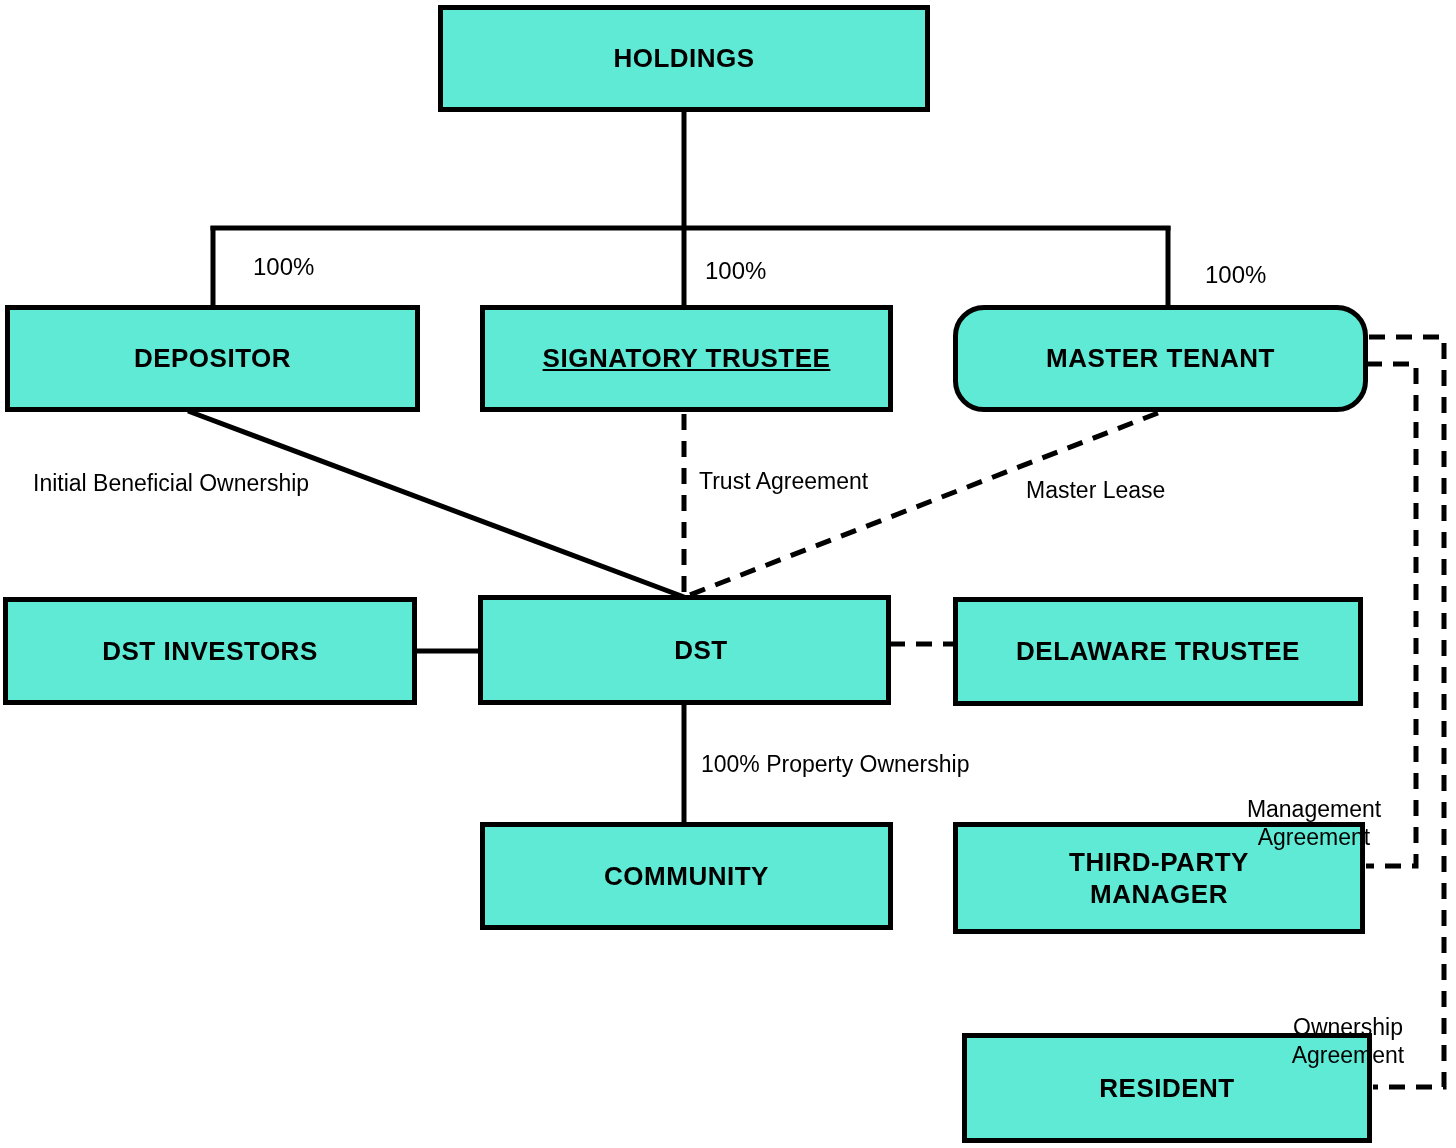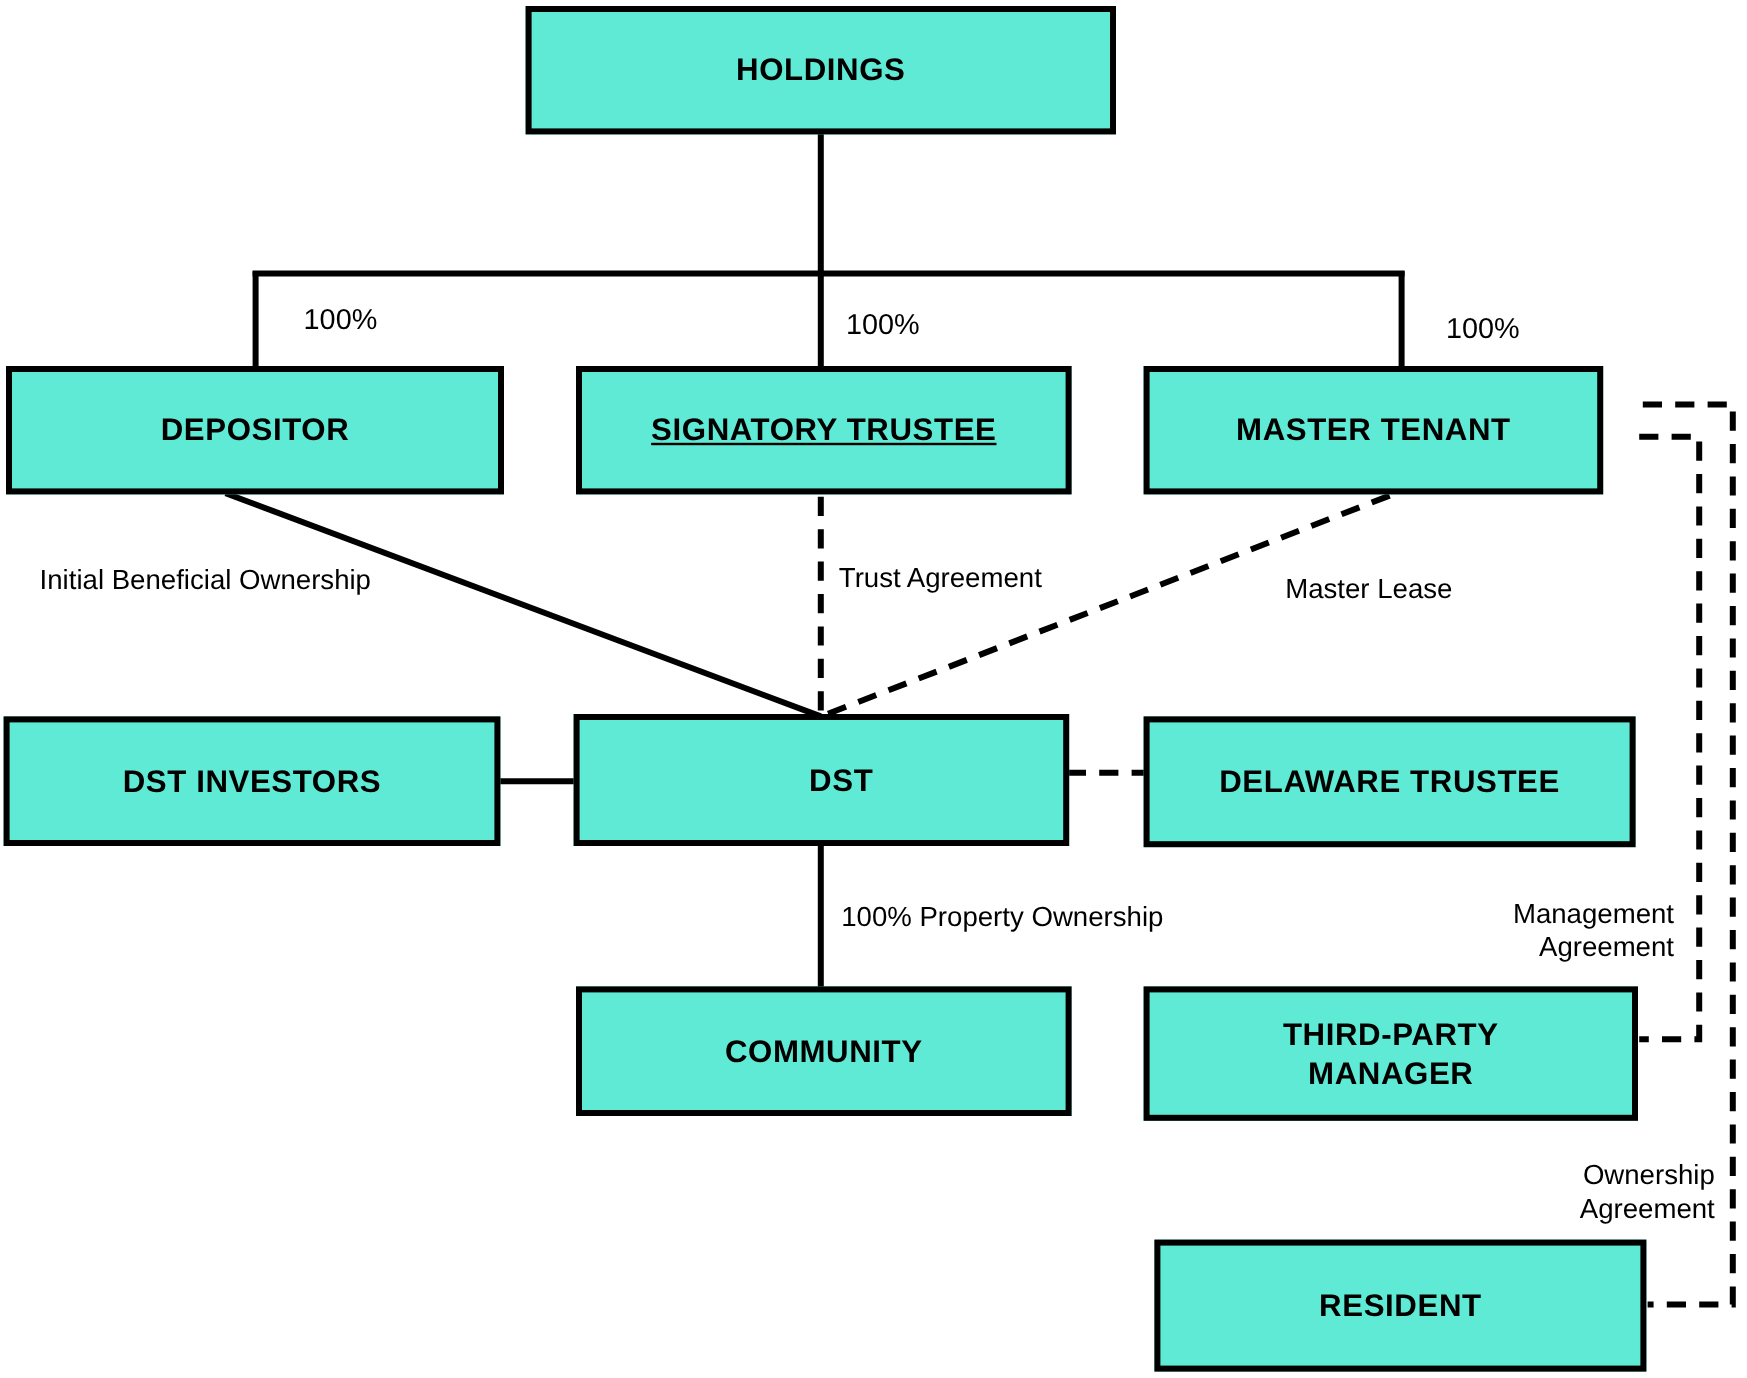--- a/index.html
+++ b/index.html
@@ -36,45 +36,46 @@
     font-size: 26px;
     line-height: 1.25;
     letter-spacing: 0.5px;
   }
   .node .lbl {
     padding: 0 10px;
   }
   .node-holdings          { left: 438px; top: 5px;    width: 492px; height: 107px; }
   .node-depositor         { left: 5px;   top: 305px;  width: 415px; height: 107px; }
   .node-signatory-trustee { left: 480px; top: 305px;  width: 413px; height: 107px; text-decoration: underline; }
-  .node-master-tenant     { left: 953px; top: 305px;  width: 383px; height: 107px; }
+  .node-master-tenant     { left: 953px; top: 305px;  width: 415px; height: 107px; border-radius: 31px; }
   .node-dst-investors     { left: 3px;   top: 597px;  width: 414px; height: 108px; }
   .node-dst               { left: 478px; top: 595px;  width: 413px; height: 110px; padding-left: 33px; }
   .node-delaware-trustee  { left: 953px; top: 597px;  width: 410px; height: 109px; }
   .node-community         { left: 480px; top: 822px;  width: 413px; height: 108px; }
   .node-third-party-manager { left: 953px; top: 822px; width: 412px; height: 112px; text-align: center; }
   .node-third-party-manager .lbl { max-width: 250px; }
   .node-resident          { left: 962px; top: 1033px; width: 410px; height: 110px; }
   .edge-label {
     position: absolute;
     font-size: 23px;
     line-height: 1.2;
     white-space: nowrap;
   }
   .edge-label.pct { font-size: 24px; }
   .edge-label.wrap {
     white-space: normal;
-    text-align: right;
+    text-align: center;
+    margin-top: 48px;
   }
   .lbl-pct-depositor { left: 253px;  top: 253px; }
   .lbl-pct-signatory { left: 705px;  top: 257px; }
   .lbl-pct-master    { left: 1205px; top: 261px; }
   .lbl-initial-beneficial-ownership { left: 33px;  top: 470px; }
   .lbl-trust-agreement              { left: 699px; top: 468px; }
-  .lbl-master-lease                 { left: 1071px; top: 477px; text-align: right; }
+  .lbl-master-lease                 { left: 1026px; top: 477px; text-align: right; }
   .lbl-property-ownership           { left: 701px; top: 751px; }
   .lbl-management-agreement         { left: 1233px; top: 748px; width: 162px; }
   .lbl-resident-agreement           { left: 1267px; top: 966px; width: 162px; }
 </style>
 </head>
 <body>
 
 <svg id="connector-layer" viewBox="0 0 1456 1148" xmlns="http://www.w3.org/2000/svg">
   <g stroke="#000000" stroke-width="5" fill="none">
     <path d="M684 110 L684 228"></path>

